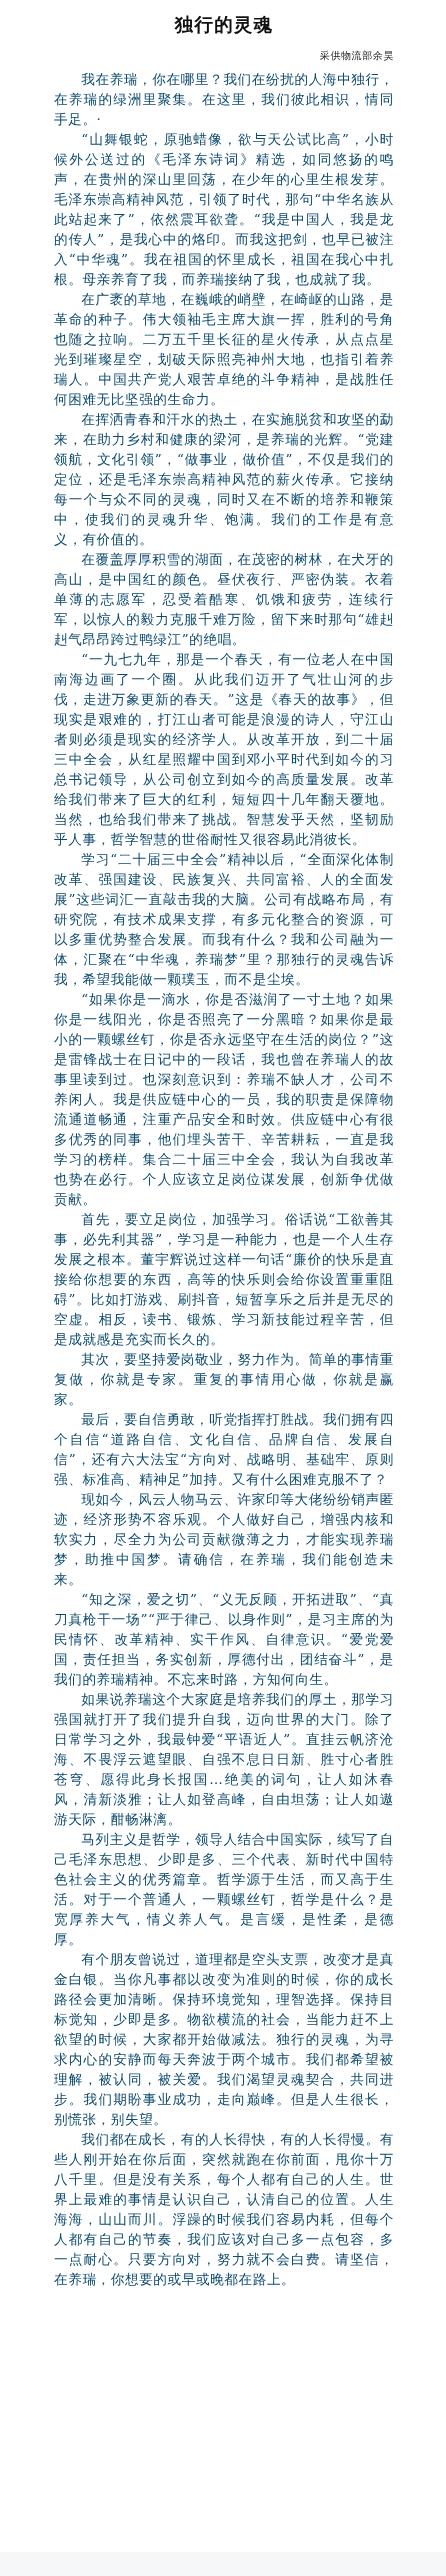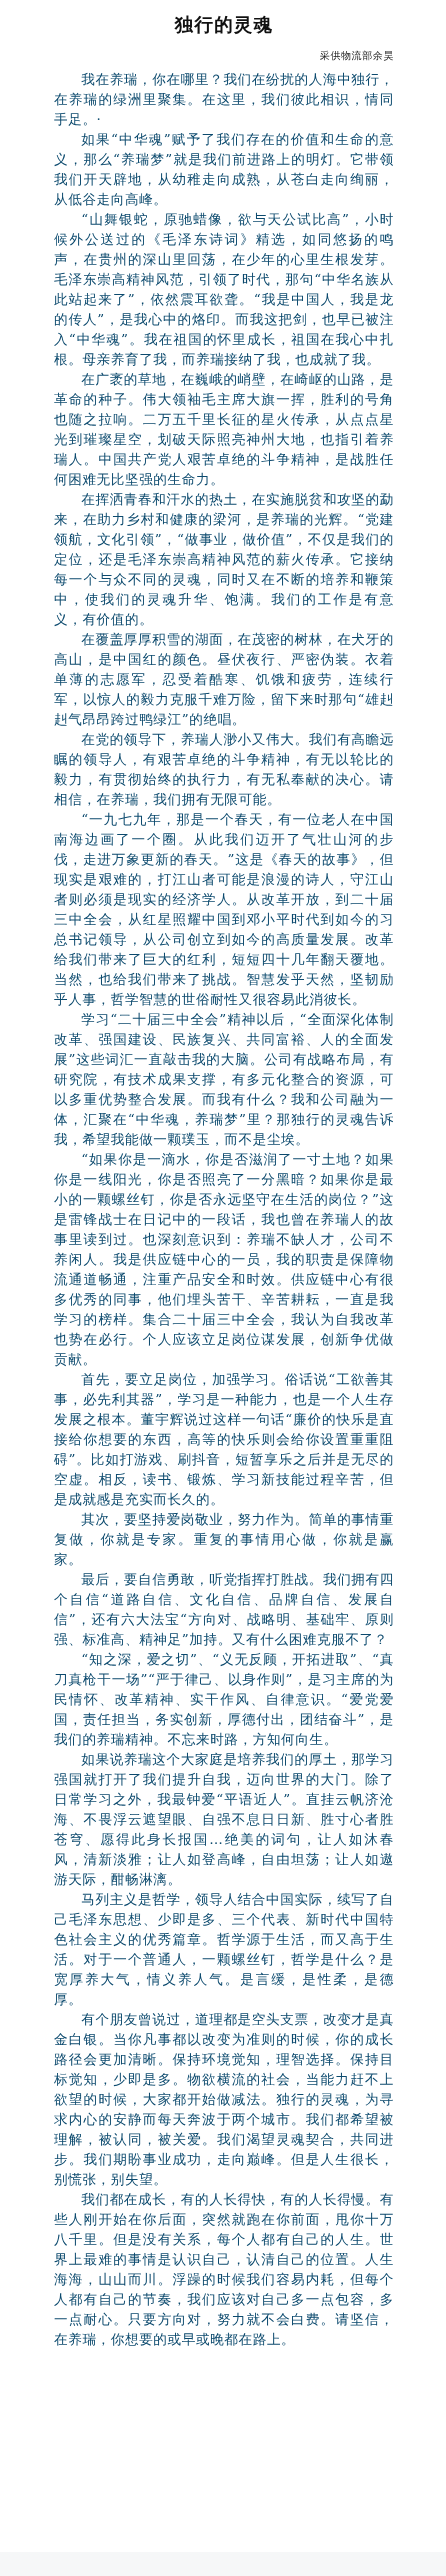--- a/index.html
+++ b/index.html
@@ -58,32 +58,31 @@
   }
 </style>
 </head>
 <body>
 
 <div class="page">
   <h1 class="doc-title">独行的灵魂</h1>
   <div class="byline">采供物流部余昊</div>
   <div class="doc-body">
       <p>我在养瑞，你在哪里？我们在纷扰的人海中独行，在养瑞的绿洲里聚集。在这里，我们彼此相识，情同手足。·</p>
-      <p>如果“中华魂”赋予了我们存在的价值和生命的意义，那么“养瑞梦”就是我们前进路上的明灯。它带领我们开天辟地，从幼稚走向成熟，从苍白走向绚丽，从低谷走向高峰。</p>
       <p>“山舞银蛇，原驰蜡像，欲与天公试比高”，小时候外公送过的《毛泽东诗词》精选，如同悠扬的鸣声，在贵州的深山里回荡，在少年的心里生根发芽。毛泽东崇高精神风范，引领了时代，那句“中华名族从此站起来了”，依然震耳欲聋。“我是中国人，我是龙的传人”，是我心中的烙印。而我这把剑，也早已被注入“中华魂”。我在祖国的怀里成长，祖国在我心中扎根。母亲养育了我，而养瑞接纳了我，也成就了我。</p>
       <p>在广袤的草地，在巍峨的峭壁，在崎岖的山路，是革命的种子。伟大领袖毛主席大旗一挥，胜利的号角也随之拉响。二万五千里长征的星火传承，从点点星光到璀璨星空，划破天际照亮神州大地，也指引着养瑞人。中国共产党人艰苦卓绝的斗争精神，是战胜任何困难无比坚强的生命力。</p>
       <p>在挥洒青春和汗水的热土，在实施脱贫和攻坚的勐来，在助力乡村和健康的梁河，是养瑞的光辉。“党建领航，文化引领”，“做事业，做价值”，不仅是我们的定位，还是毛泽东崇高精神风范的薪火传承。它接纳每一个与众不同的灵魂，同时又在不断的培养和鞭策中，使我们的灵魂升华、饱满。我们的工作是有意义，有价值的。</p>
       <p>在覆盖厚厚积雪的湖面，在茂密的树林，在犬牙的高山，是中国红的颜色。昼伏夜行、严密伪装。衣着单薄的志愿军，忍受着酷寒、饥饿和疲劳，连续行军，以惊人的毅力克服千难万险，留下来时那句“雄赳赳气昂昂跨过鸭绿江”的绝唱。</p>
-      <p>在党的领导下，养瑞人渺小又伟大。我们有高瞻远瞩的领导人，有艰苦卓绝的斗争精神，有无以轮比的毅力，有贯彻始终的执行力，有无私奉献的决心。请相信，在养瑞，我们拥有无限可能。</p>
       <p>“一九七九年，那是一个春天，有一位老人在中国南海边画了一个圈。从此我们迈开了气壮山河的步伐，走进万象更新的春天。”这是《春天的故事》，但现实是艰难的，打江山者可能是浪漫的诗人，守江山者则必须是现实的经济学人。从改革开放，到二十届三中全会，从红星照耀中国到邓小平时代到如今的习总书记领导，从公司创立到如今的高质量发展。改革给我们带来了巨大的红利，短短四十几年翻天覆地。当然，也给我们带来了挑战。智慧发乎天然，坚韧励乎人事，哲学智慧的世俗耐性又很容易此消彼长。</p>
       <p>学习“二十届三中全会”精神以后，“全面深化体制改革、强国建设、民族复兴、共同富裕、人的全面发展”这些词汇一直敲击我的大脑。公司有战略布局，有研究院，有技术成果支撑，有多元化整合的资源，可以多重优势整合发展。而我有什么？我和公司融为一体，汇聚在“中华魂，养瑞梦”里？那独行的灵魂告诉我，希望我能做一颗璞玉，而不是尘埃。</p>
       <p>“如果你是一滴水，你是否滋润了一寸土地？如果你是一线阳光，你是否照亮了一分黑暗？如果你是最小的一颗螺丝钉，你是否永远坚守在生活的岗位？”这是雷锋战士在日记中的一段话，我也曾在养瑞人的故事里读到过。也深刻意识到：养瑞不缺人才，公司不养闲人。我是供应链中心的一员，我的职责是保障物流通道畅通，注重产品安全和时效。供应链中心有很多优秀的同事，他们埋头苦干、辛苦耕耘，一直是我学习的榜样。集合二十届三中全会，我认为自我改革也势在必行。个人应该立足岗位谋发展，创新争优做贡献。</p>
       <p>首先，要立足岗位，加强学习。俗话说“工欲善其事，必先利其器”，学习是一种能力，也是一个人生存发展之根本。董宇辉说过这样一句话“廉价的快乐是直接给你想要的东西，高等的快乐则会给你设置重重阻碍”。比如打游戏、刷抖音，短暂享乐之后并是无尽的空虚。相反，读书、锻炼、学习新技能过程辛苦，但是成就感是充实而长久的。</p>
       <p>其次，要坚持爱岗敬业，努力作为。简单的事情重复做，你就是专家。重复的事情用心做，你就是赢家。</p>
       <p>最后，要自信勇敢，听党指挥打胜战。我们拥有四个自信“道路自信、文化自信、品牌自信、发展自信”，还有六大法宝“方向对、战略明、基础牢、原则强、标准高、精神足”加持。又有什么困难克服不了？</p>
+      <p>现如今，风云人物马云、许家印等大佬纷纷销声匿迹，经济形势不容乐观。个人做好自己，增强内核和软实力，尽全力为公司贡献微薄之力，才能实现养瑞梦，助推中国梦。请确信，在养瑞，我们能创造未来。</p>
       <p>“知之深，爱之切”、“义无反顾，开拓进取”、“真刀真枪干一场”“严于律己、以身作则”，是习主席的为民情怀、改革精神、实干作风、自律意识。“爱党爱国，责任担当，务实创新，厚德付出，团结奋斗”，是我们的养瑞精神。不忘来时路，方知何向生。</p>
       <p>如果说养瑞这个大家庭是培养我们的厚土，那学习强国就打开了我们提升自我，迈向世界的大门。除了日常学习之外，我最钟爱“平语近人”。直挂云帆济沧海、不畏浮云遮望眼、自强不息日日新、胜寸心者胜苍穹、愿得此身长报国…绝美的词句，让人如沐春风，清新淡雅；让人如登高峰，自由坦荡；让人如遨游天际，酣畅淋漓。</p>
       <p>马列主义是哲学，领导人结合中国实际，续写了自己毛泽东思想、少即是多、三个代表、新时代中国特色社会主义的优秀篇章。哲学源于生活，而又高于生活。对于一个普通人，一颗螺丝钉，哲学是什么？是宽厚养大气，情义养人气。是言缓，是性柔，是德厚。</p>
       <p>有个朋友曾说过，道理都是空头支票，改变才是真金白银。当你凡事都以改变为准则的时候，你的成长路径会更加清晰。保持环境觉知，理智选择。保持目标觉知，少即是多。物欲横流的社会，当能力赶不上欲望的时候，大家都开始做减法。独行的灵魂，为寻求内心的安静而每天奔波于两个城市。我们都希望被理解，被认同，被关爱。我们渴望灵魂契合，共同进步。我们期盼事业成功，走向巅峰。但是人生很长，别慌张，别失望。</p>
       <p>我们都在成长，有的人长得快，有的人长得慢。有些人刚开始在你后面，突然就跑在你前面，甩你十万八千里。但是没有关系，每个人都有自己的人生。世界上最难的事情是认识自己，认清自己的位置。人生海海，山山而川。浮躁的时候我们容易内耗，但每个人都有自己的节奏，我们应该对自己多一点包容，多一点耐心。只要方向对，努力就不会白费。请坚信，在养瑞，你想要的或早或晚都在路上。</p>
     </div>
 </div>
 
 <div class="footer-band"></div>
 

